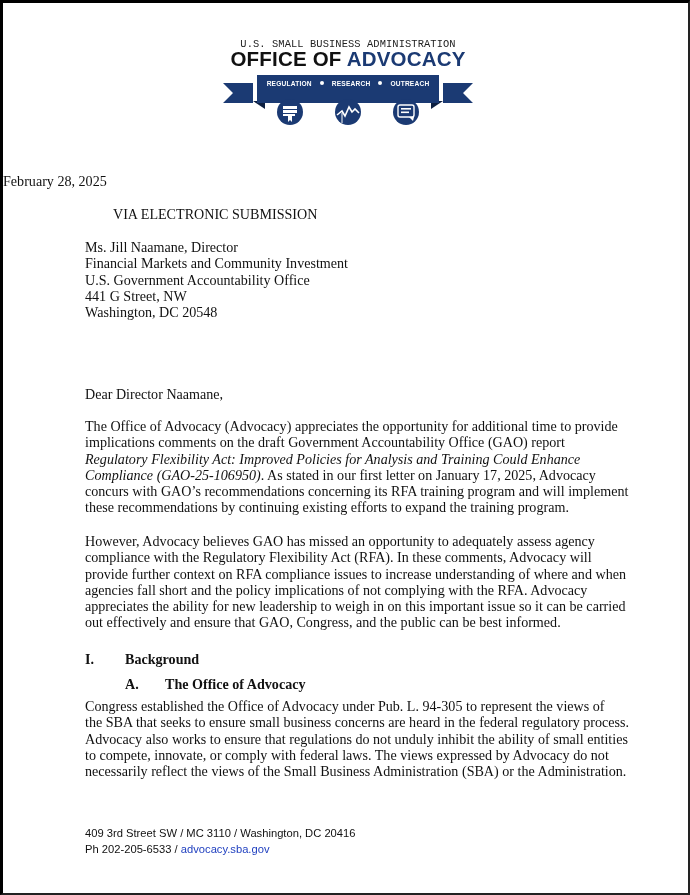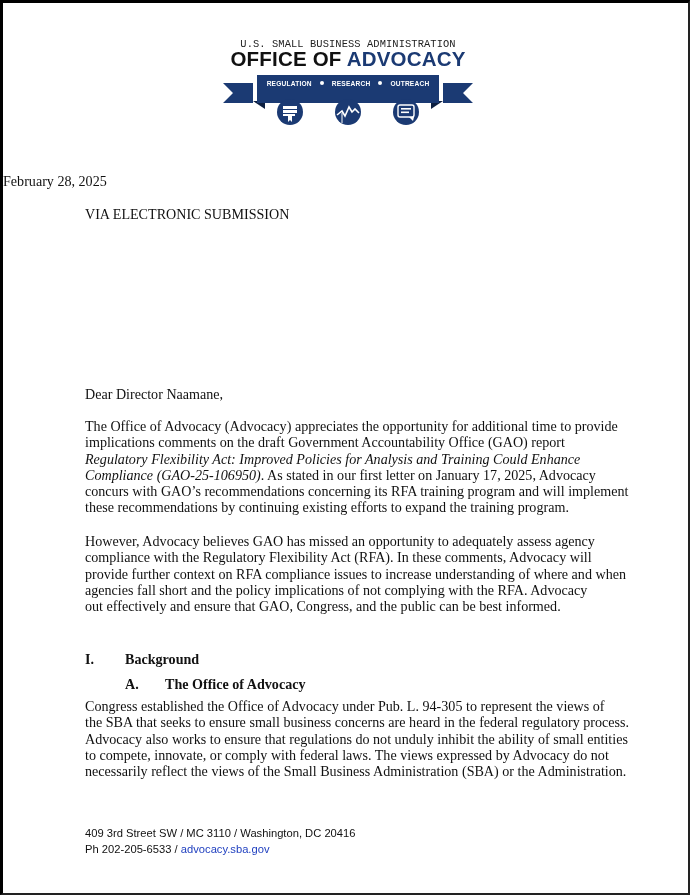--- a/index.html
+++ b/index.html
@@ -75,40 +75,48 @@
       <circle cx="13" cy="13" r="13" fill="#1b3a73"></circle>
       <rect x="5" y="6" width="16" height="12" rx="2" fill="none" stroke="#fff" stroke-width="1.4"></rect>
       <rect x="8" y="9" width="10" height="1.6" fill="#fff"></rect>
       <rect x="8" y="12.5" width="8" height="1.6" fill="#fff"></rect>
       <polygon points="16,18 21,18 20,22" fill="#fff"></polygon>
     </svg>
   </div>
 
   <div class="date serif">February 28, 2025</div>
 
-  <div class="text-line serif" style="top:203px;">VIA ELECTRONIC SUBMISSION</div>
+  <div class="text-line serif" style="top:203px;margin-left:28px;">VIA ELECTRONIC SUBMISSION</div>
 
+  <div class="block serif" style="top:236px;">
+    <div>Ms. Jill Naamane, Director</div>
+    <div>Financial Markets and Community Investment</div>
+    <div>U.S. Government Accountability Office</div>
+    <div>441 G Street, NW</div>
+    <div>Washington, DC 20548</div>
+  </div>
 
 
   <div class="text-line serif" style="top:383px;">Dear Director Naamane,</div>
 
   <div class="block serif" style="top:415px;">
     <div>The Office of Advocacy (Advocacy) appreciates the opportunity for additional time to provide</div>
     <div>implications comments on the draft Government Accountability Office (GAO) report</div>
     <div><i>Regulatory Flexibility Act: Improved Policies for Analysis and Training Could Enhance</i></div>
     <div><i>Compliance (GAO-25-106950)</i><span>. As stated in our first letter on January 17, 2025, Advocacy</span></div>
     <div>concurs with GAO’s recommendations concerning its RFA training program and will implement</div>
     <div>these recommendations by continuing existing efforts to expand the training program.</div>
   </div>
 
   <div class="block serif" style="top:530px;">
     <div>However, Advocacy believes GAO has missed an opportunity to adequately assess agency</div>
     <div>compliance with the Regulatory Flexibility Act (RFA). In these comments, Advocacy will</div>
     <div>provide further context on RFA compliance issues to increase understanding of where and when</div>
     <div>agencies fall short and the policy implications of not complying with the RFA. Advocacy</div>
+    <div>appreciates the ability for new leadership to weigh in on this important issue so it can be carried</div>
     <div>out effectively and ensure that GAO, Congress, and the public can be best informed.</div>
   </div>
 
   <div class="text-line serif heading" style="top:648px;">
     <span>I.</span>
   </div>
   <div class="text-line serif heading" style="top:648px; left:122px;">Background</div>
 
   <div class="text-line serif heading" style="top:673px; left:122px;">A.</div>
   <div class="text-line serif heading" style="top:673px; left:162px;">The Office of Advocacy</div>

